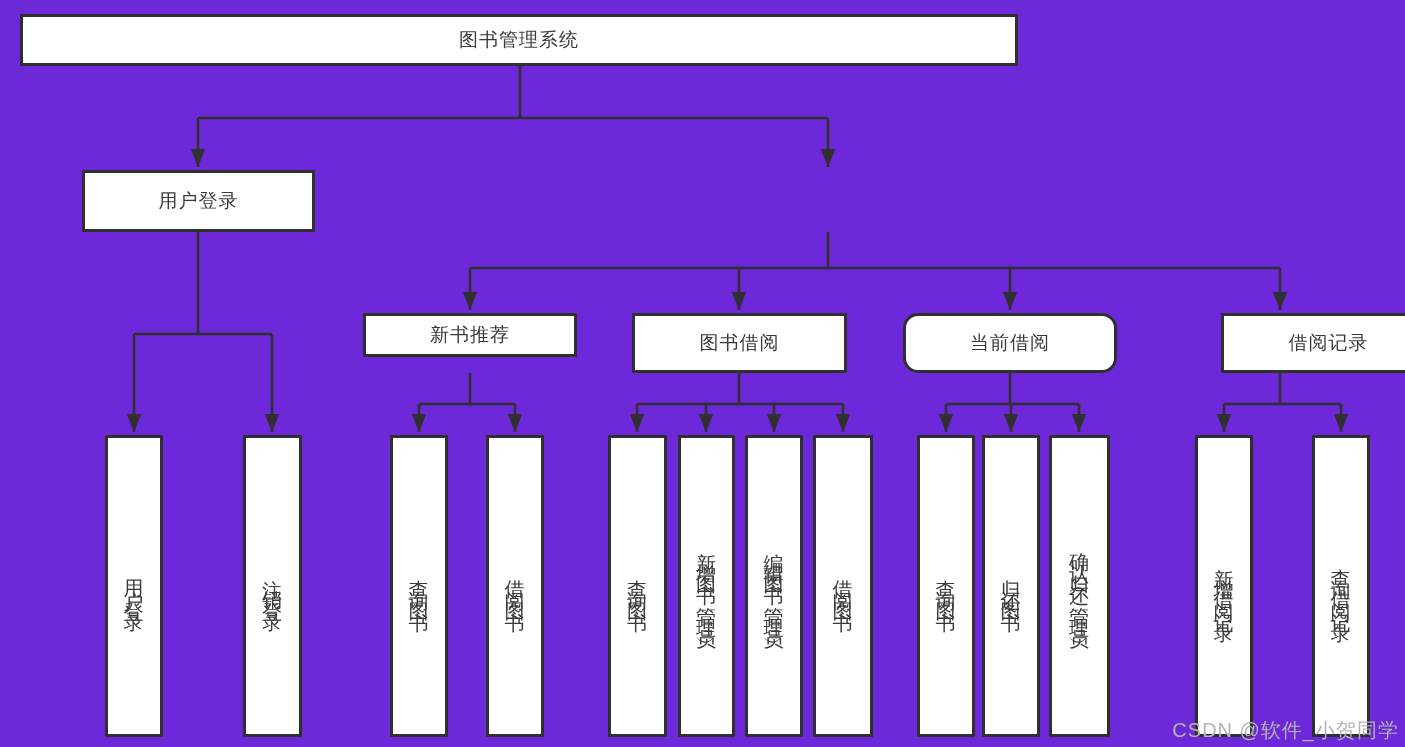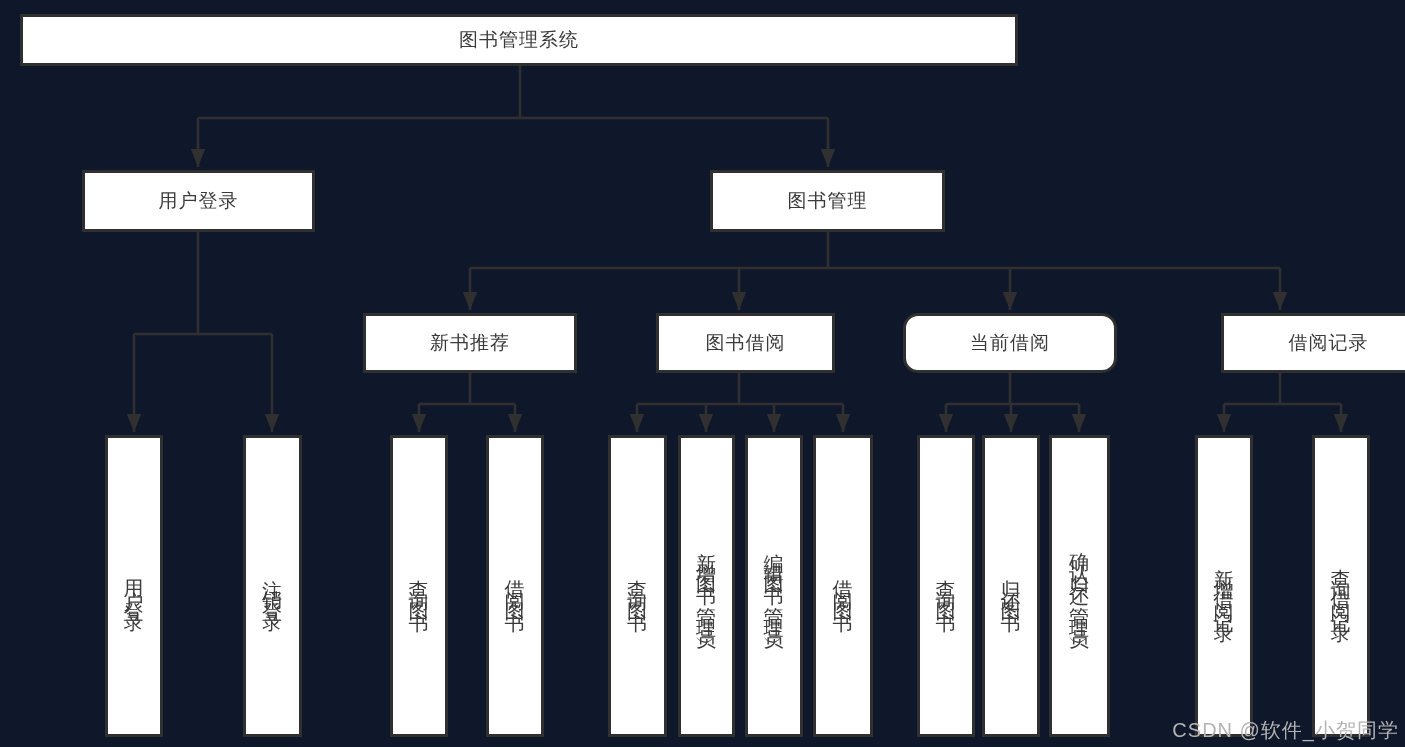--- a/index.html
+++ b/index.html
@@ -5,21 +5,21 @@
   html, body {
     margin: 0;
     padding: 0;
     background: #ffffff;
     font-family: "Liberation Sans", sans-serif;
   }
   #canvas {
     position: relative;
     width: 1405px;
     height: 747px;
-    background: #0f172a;
+    background: #6d28d9;
     overflow: hidden;
   }
   #connectors {
     position: absolute;
     left: 0;
     top: 0;
     width: 1405px;
     height: 747px;
   }
   .node {
@@ -107,24 +107,23 @@
       <path d="M1280,373 V404"></path>
       <path d="M1224,404 H1341"></path>
       <path d="M1224,404 V432" marker-end="url(#arrow)"></path>
       <path d="M1341,404 V432" marker-end="url(#arrow)"></path>
     </g>
   </svg>
 
   <div class="node h" style="left:20px; top:14px; width:998px; height:52px;">图书管理系统</div>
 
   <div class="node h" style="left:82px; top:170px; width:233px; height:62px;">用户登录</div>
-  <div class="node h" style="left:710px; top:170px; width:235px; height:62px;">图书管理</div>
 
-  <div class="node h" style="left:363px; top:313px; width:214px; height:60px;">新书推荐</div>
-  <div class="node h" style="left:632px; top:313px; width:179px; height:60px;margin-left:24px;">图书借阅</div>
+  <div class="node h" style="left:363px; top:313px; width:214px; height:44px;">新书推荐</div>
+  <div class="node h" style="left:632px; top:313px; width:215px; height:60px;">图书借阅</div>
   <div class="node h" style="left:903px; top:313px; width:214px; height:60px;border-radius:15px;">当前借阅</div>
   <div class="node h" style="left:1173px; top:313px; width:215px; height:60px;margin-left:48px;">借阅记录</div>
 
   <div class="node v" style="left:105px; top:435px; width:58px; height:302px;">
     <span class="vtext">用户登录</span>
   </div>
   <div class="node v" style="left:243px; top:435px; width:59px; height:302px;">
     <span class="vtext">注销登录</span>
   </div>
 

